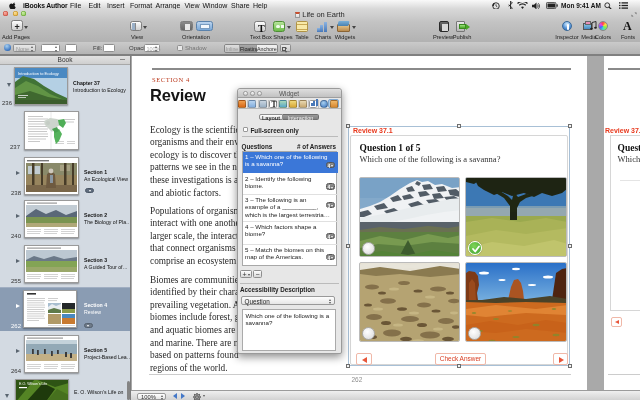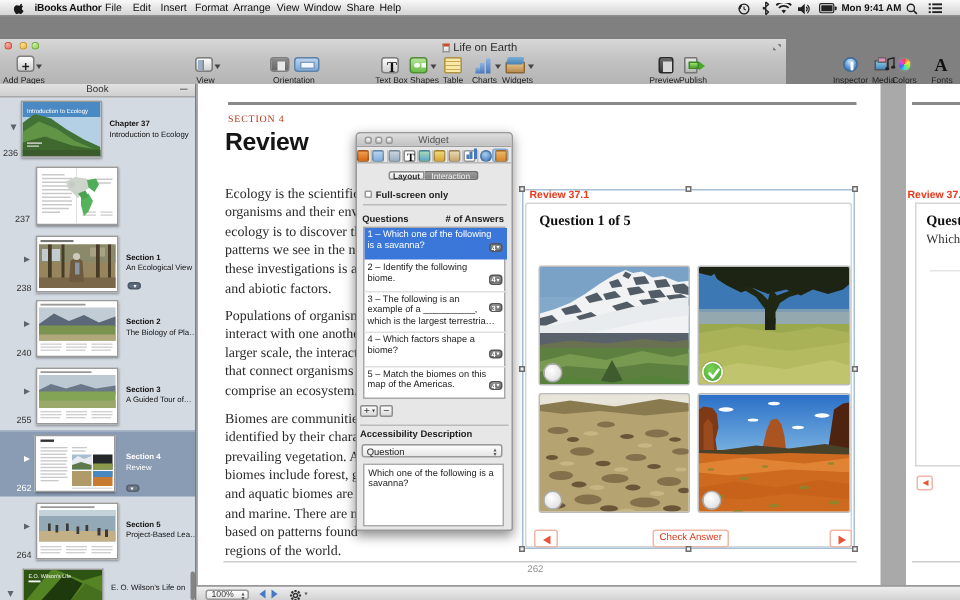--- a/index.html
+++ b/index.html
@@ -5,21 +5,21 @@
 * { margin:0; padding:0; box-sizing:border-box; }
 html,body { width:640px; height:400px; overflow:hidden; }
 body { font-family:"Liberation Sans", sans-serif; position:relative; background:#808080; }
 .abs { position:absolute; }
 
 
 #menubar { left:0; top:0; width:640px; height:11px; background:linear-gradient(#f9f9f9,#d4d4d4); border-bottom:1px solid #8e8e8e; font-size:7px; color:#111; }
 #menubar .mi { position:absolute; top:1.5px; }
 
 
-#chrome { left:0; top:26px; width:524px; height:45px; background:linear-gradient(#d8d8d8 0%, #c3c3c3 30%, #a8a8a8 100%); border-bottom:1px solid #686868; }
+#chrome { left:0; top:9px; width:640px; height:45px; background:linear-gradient(#d8d8d8 0%, #c3c3c3 30%, #a8a8a8 100%); border-bottom:1px solid #686868; }
 .tl { position:absolute; top:1.8px; width:5px; height:5px; border-radius:50%; }
 #wtitle { position:absolute; top:0.8px; width:640px; text-align:center; font-size:7.5px; color:#2a2a2a; height:9px; }
 .tbicon { position:absolute; }
 .tblabel { position:absolute; top:25px; font-size:5.7px; color:#1d1d1d; text-align:center; white-space:nowrap; }
 .btnw { background:linear-gradient(#fdfdfd,#cfcfcf); border:1px solid #7e7e7e; border-radius:2.5px; }
 
 
 #formatbar { position:absolute; left:0; top:33px; width:640px; height:12px; background:linear-gradient(#cacaca,#b4b4b4); }
 .ffield { position:absolute; top:35px; height:8px; background:#fff; border:1px solid #8f8f8f; border-radius:1.5px; }
 .flabel { position:absolute; top:36px; font-size:6px; color:#3c3c3c; }
@@ -492,20 +492,21 @@
       and aquatic biomes are divided in freshwate<br>
       and marine. There are numerous biome typ<br>
       based on patterns found in many different<br>
       regions of the world.
     </div>
     <div style="position:absolute;left:17.5px;top:318px;width:422px;height:1px;background:#cccccc;"></div>
     <div style="position:absolute;left:220px;top:319.5px;font-size:6.5px;color:#8f8f8f;">262</div>
 
     <div id="wbox" style="position:absolute;left:218.5px;top:78.5px;width:218px;height:230px;background:#fff;border:1px solid #d6d6d6;border-radius:2px;">
       <div class="serif" style="position:absolute;left:8.5px;top:7px;font-size:9.5px;font-weight:bold;color:#111;">Question 1 of 5</div>
+      <div class="serif" style="position:absolute;left:8.5px;top:18.5px;font-size:8.5px;color:#333;">Which one of the following is a savanna?</div>
 
       <div style="position:absolute;left:8px;top:41px;width:101px;height:80.5px;border-radius:2px;overflow:hidden;border:0.5px solid #bbb;">
         <svg style="display:block" width="101" height="81">
           <rect width="101" height="81" fill="#83a9ca"></rect>
           <rect width="101" height="20" fill="#79a2c6"></rect>
           <polygon points="0,40 0,31 10,28 20,24 30,18 40,11 50,5 57,2 62,4 68,3 75,7 82,6 92,10 101,9 101,44 0,44" fill="#f0f2f4"></polygon>
           <g fill="#525c66">
             <polygon points="57,3 61,5 59,8 55,6"></polygon>
             <polygon points="46,10 52,8 55,13 48,14"></polygon>
             <polygon points="62,7 70,6 73,11 64,12"></polygon>

